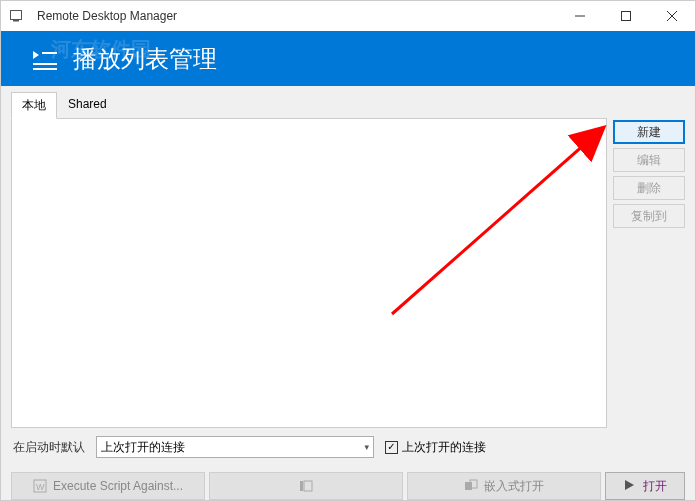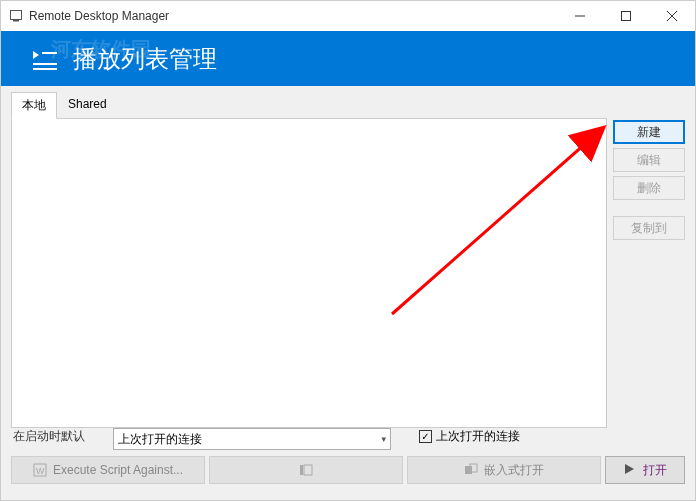--- a/index.html
+++ b/index.html
@@ -1,42 +1,42 @@
 <!DOCTYPE html>
 <html><head>
 <meta charset="utf-8">
 <style>
   * { box-sizing: border-box; margin: 0; padding: 0; font-family: "Microsoft YaHei", "Segoe UI", sans-serif; }
   body { width: 696px; height: 501px; background: #f0f0f0; overflow: hidden; border: 1px solid #ccc; }
   
   .titlebar { height: 30px; background: #fff; display: flex; align-items: center; padding-left: 8px; }
   .titlebar .icon { width: 14px; height: 14px; margin-right: 6px; display: flex; align-items: center; justify-content: center; }
-  .titlebar .title { font-size: 12px; color: #333; flex: 1; }
+  .titlebar .title { font-size: 12px; color: #333; flex: 1; margin-left: 8px; }
   .winbtns { display: flex; height: 100%; }
   .winbtn { width: 46px; height: 100%; display: flex; align-items: center; justify-content: center; font-size: 12px; color: #333; }
   
   .banner { height: 55px; background: #0078d7; display: flex; align-items: center; padding: 0 28px; color: #fff; position: relative; }
   .banner .bicon { width: 32px; height: 32px; margin-right: 12px; display: flex; align-items: center; justify-content: center; }
   .banner .btitle { font-size: 24px; font-weight: 400; }
   .watermark { position: absolute; left: 50px; top: 5px; font-size: 20px; color: rgba(255,255,255,0.15); font-weight: bold; pointer-events: none; }
   
   .tabs { display: flex; padding: 6px 10px 0 10px; background: #f0f0f0; font-size: 12px; text-align: center; }
   .tab { padding: 4px 10px; border: 1px solid transparent; cursor: pointer; }
   .tab.active { background: #fff; border: 1px solid #ccc; border-bottom: 1px solid #fff; position: relative; z-index: 2; }
   
   .content { display: flex; padding: 0 10px; margin-top: -1px; }
   .listbox { flex: 1; height: 310px; background: #fff; border: 1px solid #ccc; position: relative; }
   
   .sidebtns { width: 78px; padding-left: 6px; display: flex; flex-direction: column; gap: 4px; padding-top: 2px; }
   .sidebtn { height: 24px; background: #e1e1e1; border: 1px solid #adadad; font-size: 12px; color: #333; display: flex; align-items: center; justify-content: center; }
   .sidebtn.highlight { border: 2px solid #0078d7; background: #e5f1fb; }
   .sidebtn.disabled { color: #a0a0a0; background: #efefef; border-color: #d0d0d0; }
-  .sidebtn.spacer-before { margin-top: 12px; }
+  .sidebtn.spacer-before { }
   
-  .bottomrow { display: flex; align-items: flex-start; padding: 0 12px; font-size: 12px; gap: 28px; }
+  .bottomrow { display: flex; align-items: center; padding: 8px 12px; font-size: 12px; gap: 11px; }
   .bottomrow label { color: #333; }
   .select { width: 278px; height: 22px; border: 1px solid #adadad; background: #fff; font-size: 12px; padding: 0 4px; display: flex; align-items: center; justify-content: space-between; }
   .select .arrow { font-size: 9px; color: #555; }
   .checkbox { display: flex; align-items: center; gap: 4px; }
   .checkbox .box { width: 13px; height: 13px; border: 1px solid #333; display: flex; align-items: center; justify-content: center; font-size: 10px; line-height: 1; }
   
   .footer { display: flex; padding: 6px 10px; gap: 4px; background: #f0f0f0; }
   .fbtn { flex: 1; height: 28px; background: #e1e1e1; border: 1px solid #cfcfcf; font-size: 12px; color: #888; display: flex; align-items: center; justify-content: center; gap: 6px; }
   .fbtn.primary { color: #701a75; border: 1px solid #adadad; flex: 0 0 80px; }
   .fbtn .ficon { width: 14px; height: 14px; }

